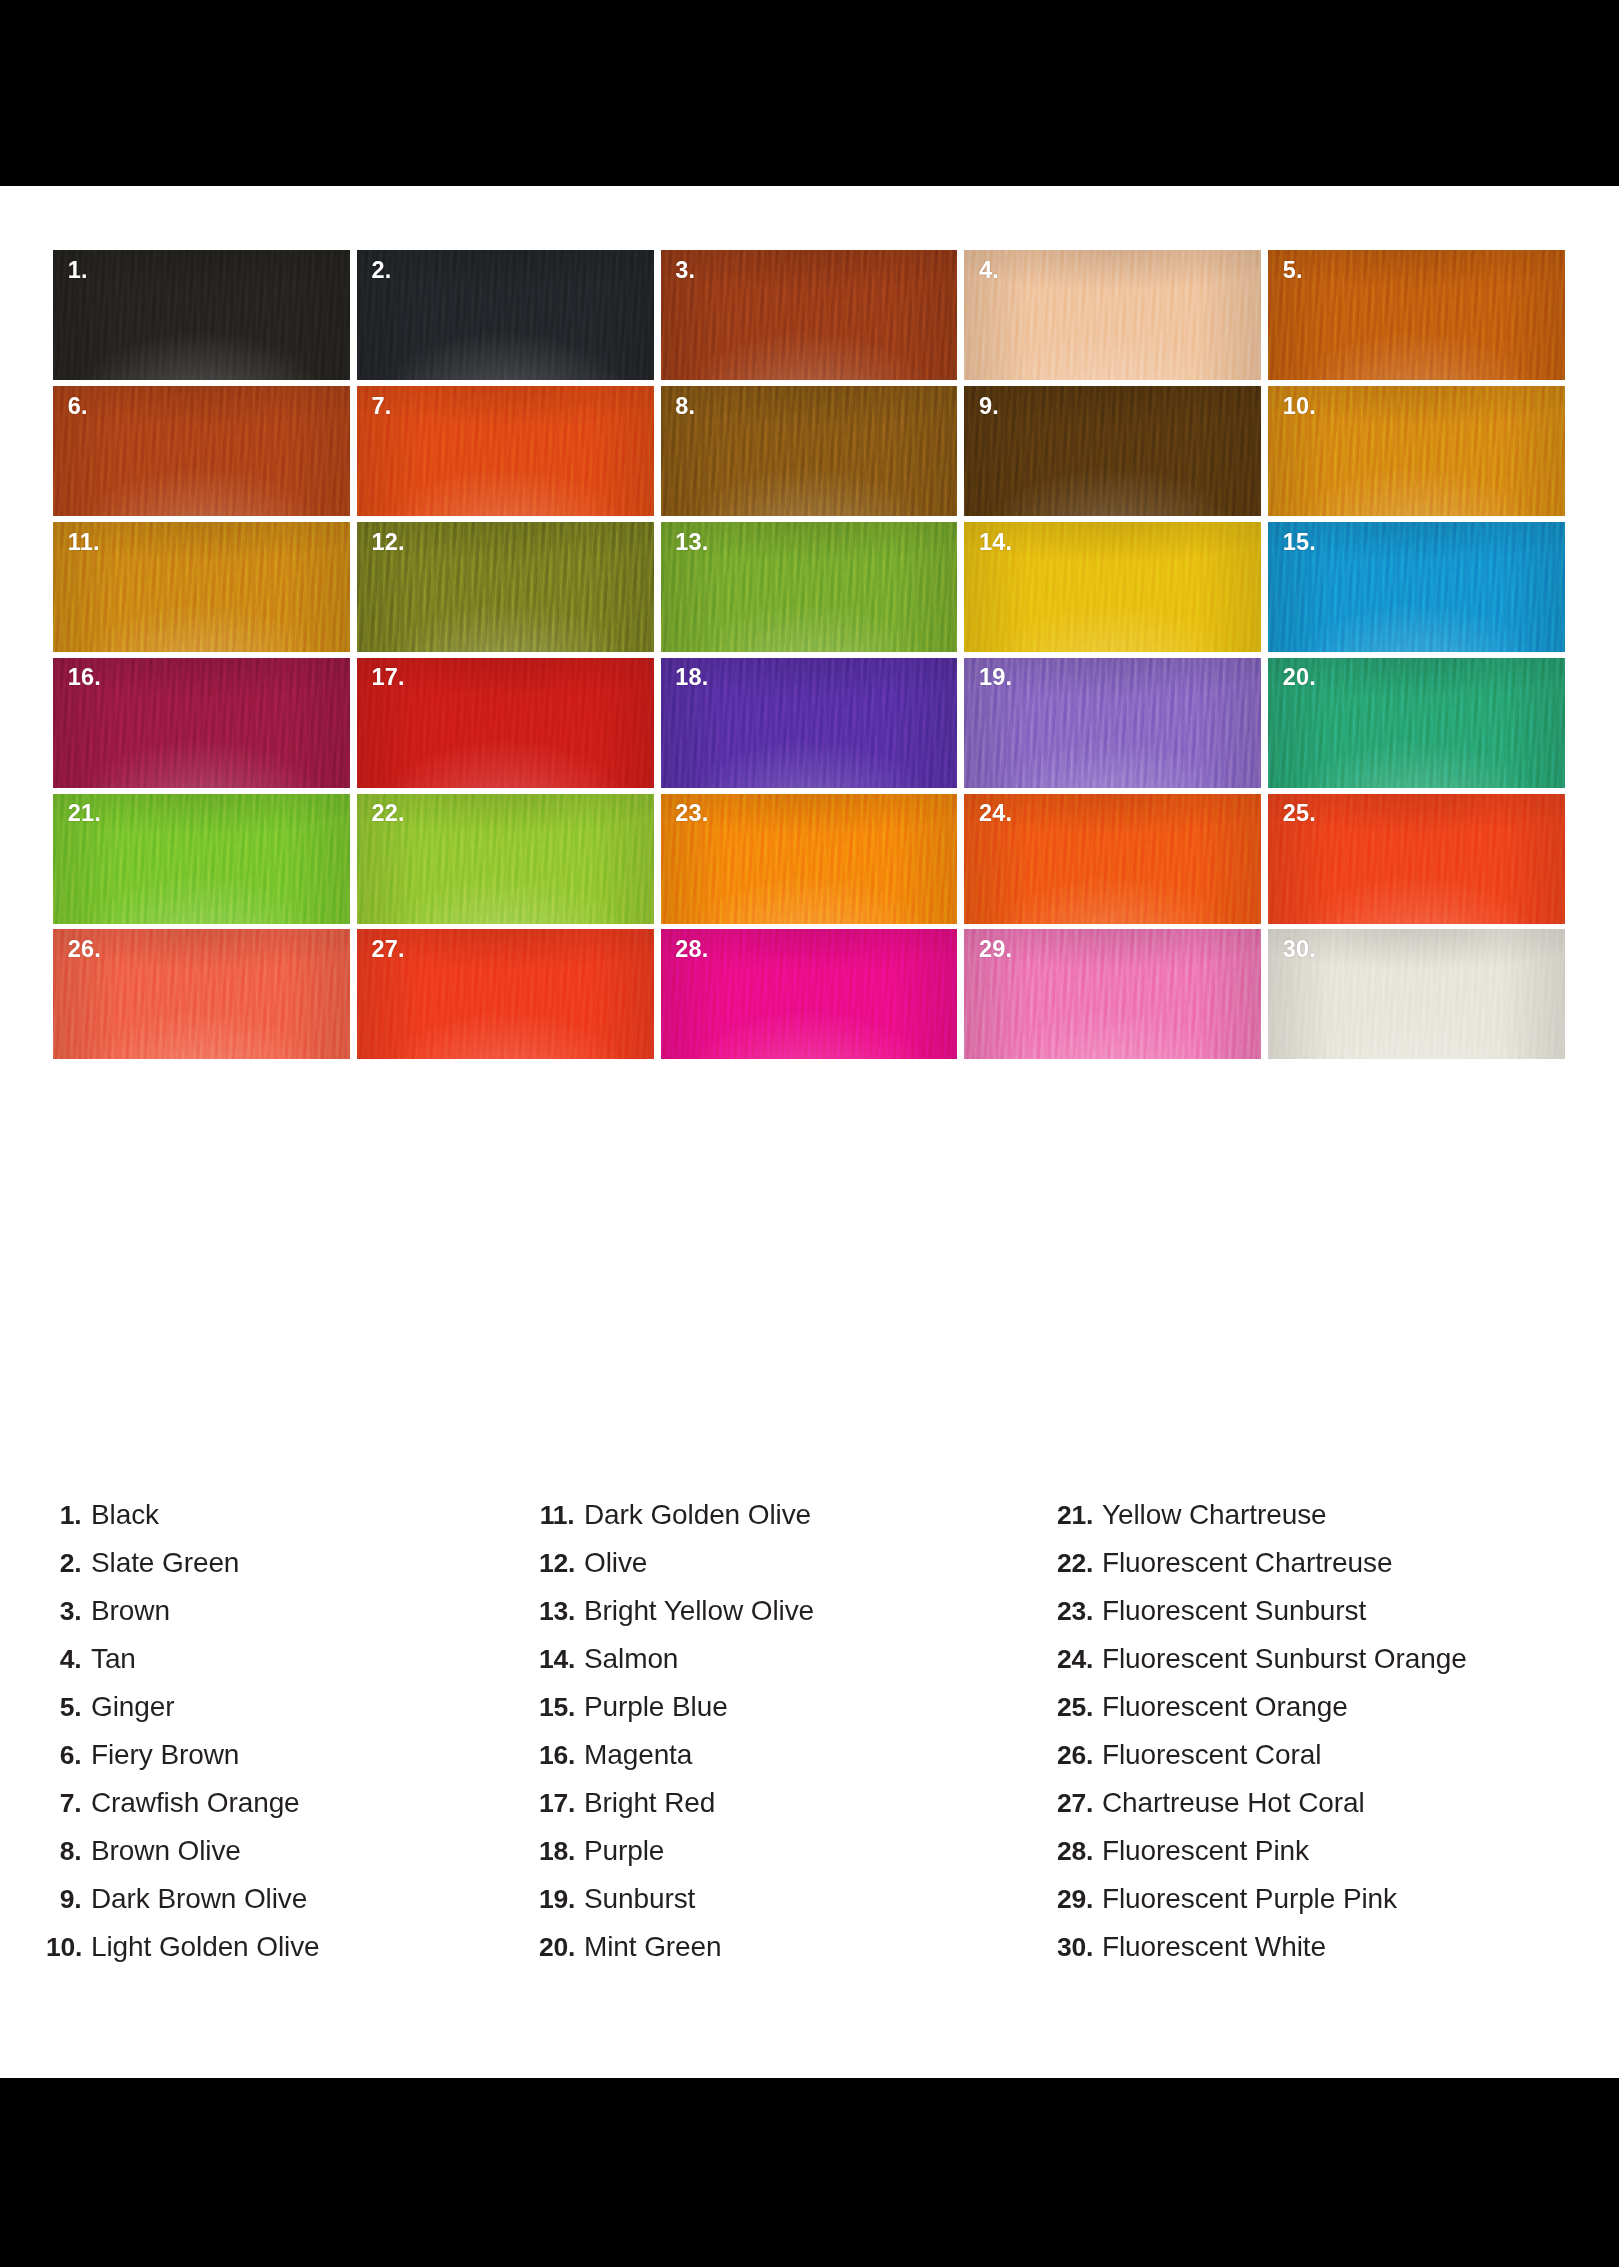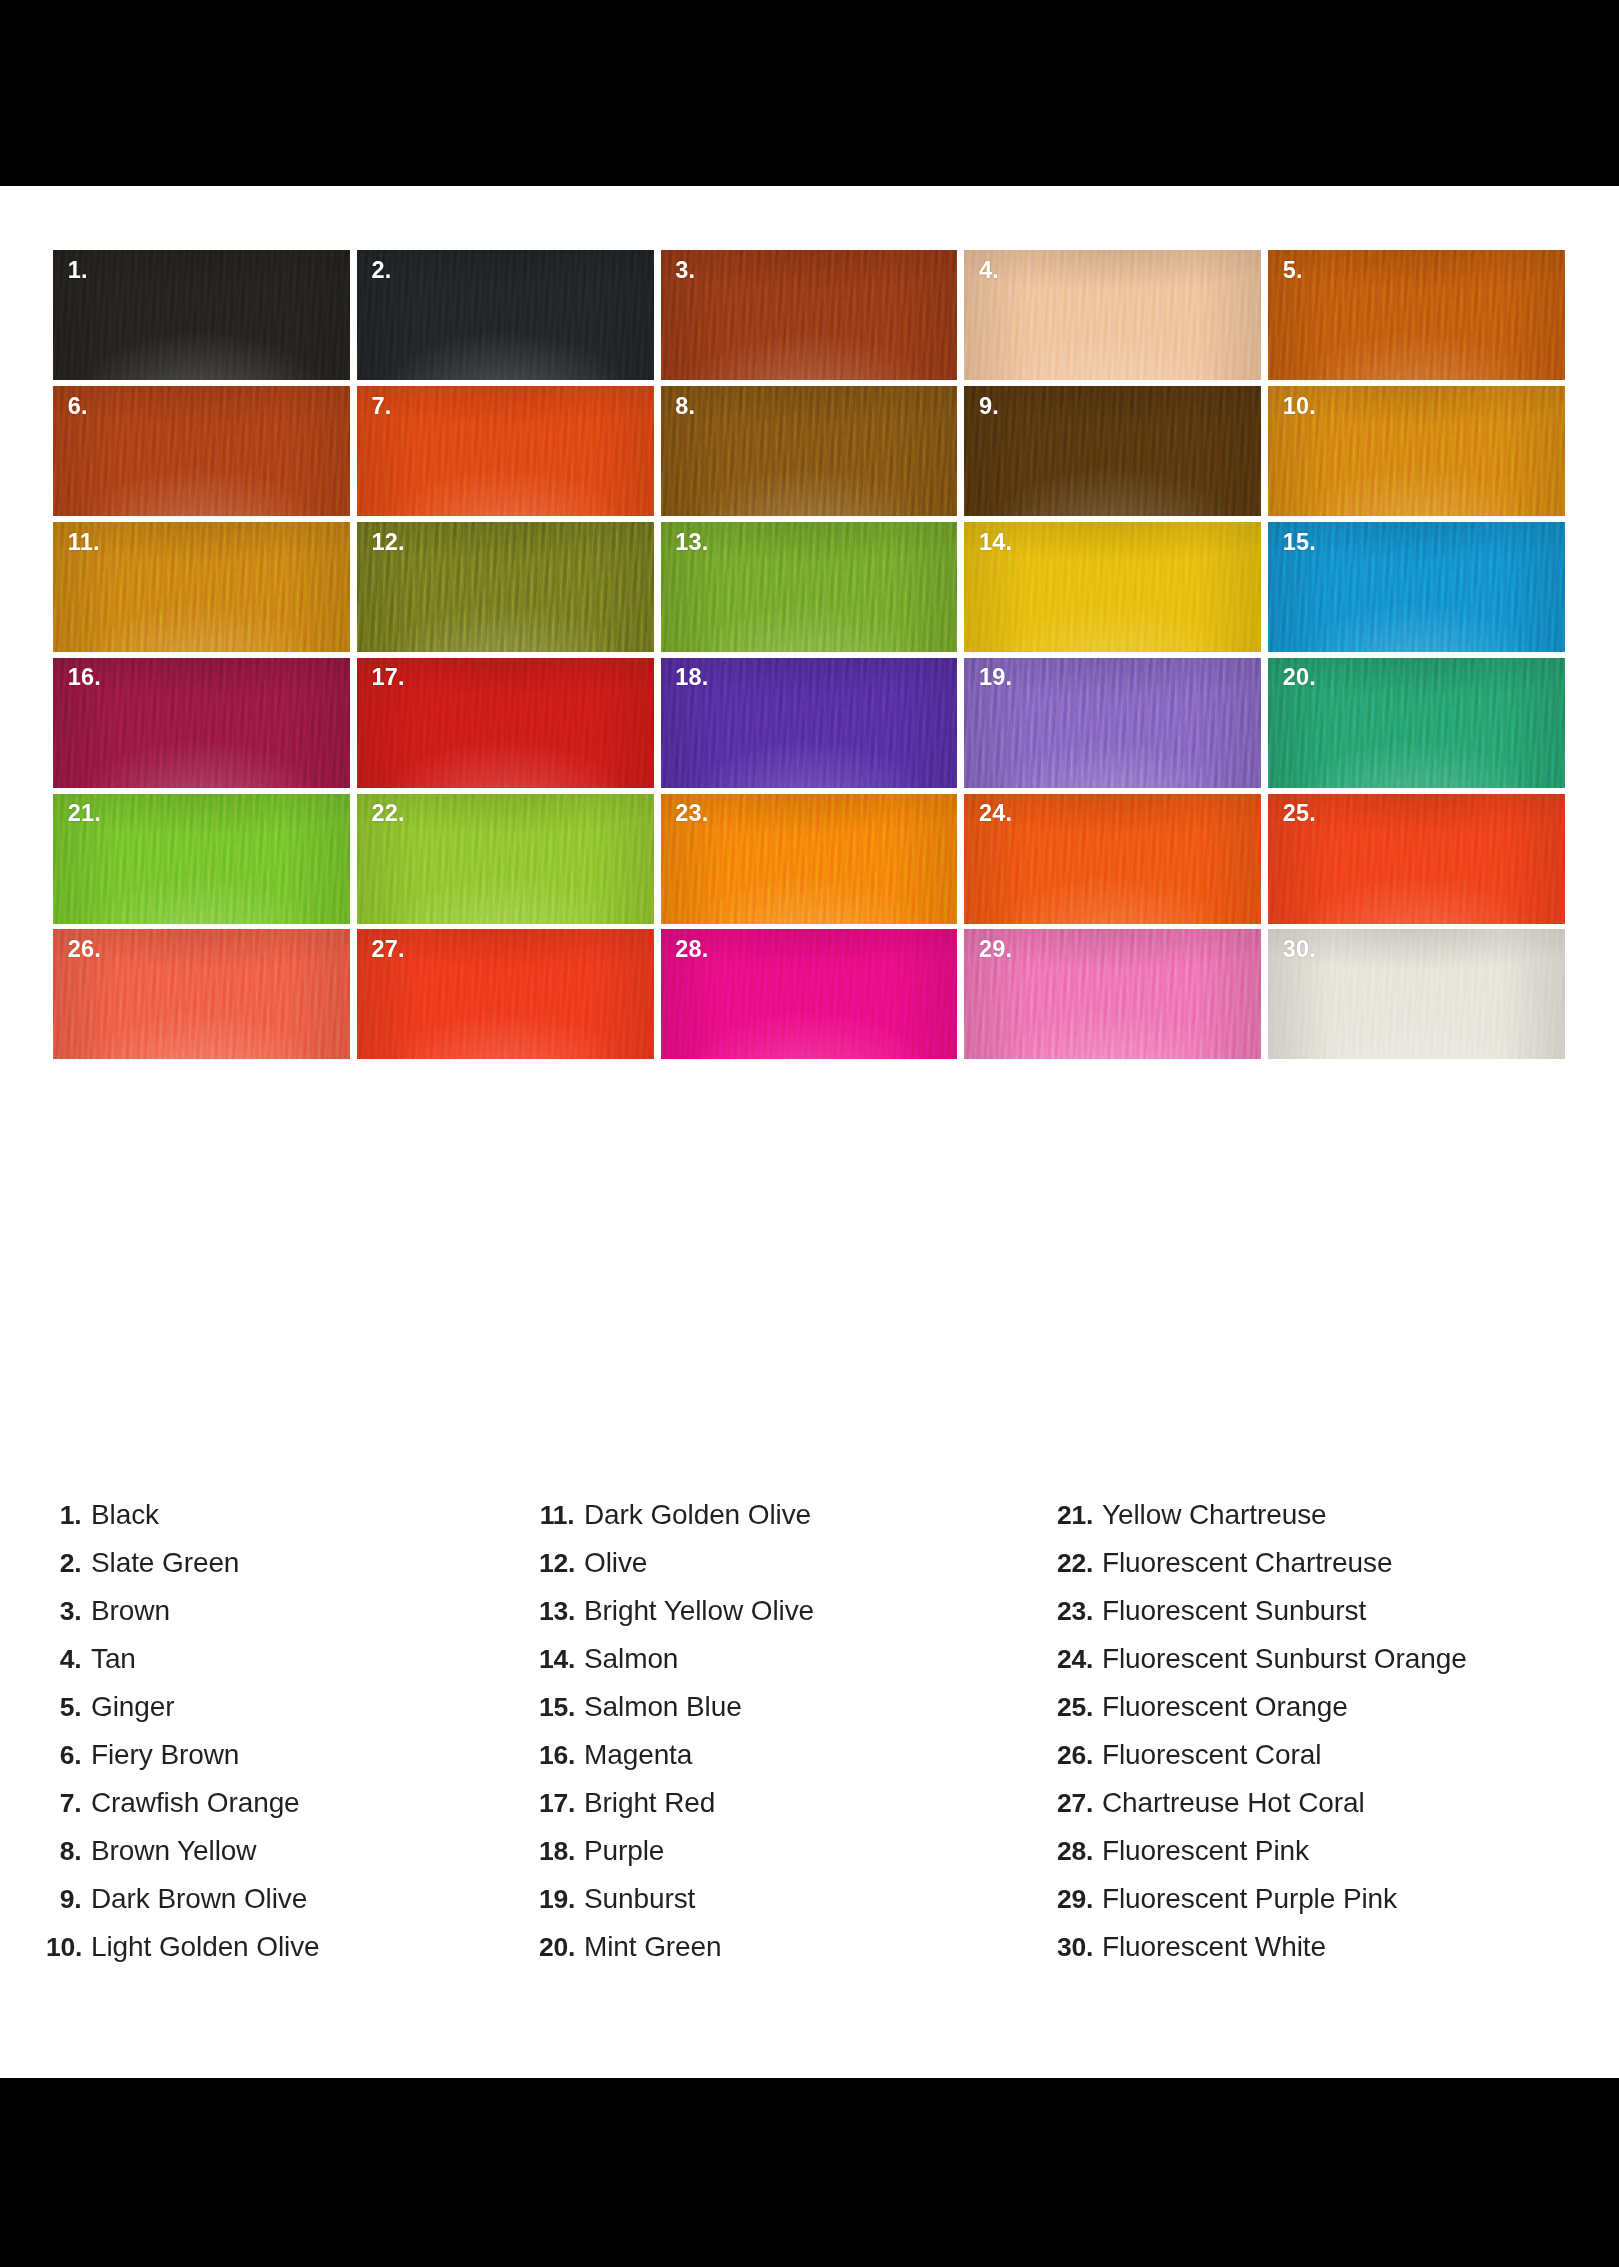--- a/index.html
+++ b/index.html
@@ -322,21 +322,21 @@
         <div class="legend-row">
           <span class="legend-num">6.</span>
           <span class="legend-name">Fiery Brown</span>
         </div>
         <div class="legend-row">
           <span class="legend-num">7.</span>
           <span class="legend-name">Crawfish Orange</span>
         </div>
         <div class="legend-row">
           <span class="legend-num">8.</span>
-          <span class="legend-name">Brown Yellow</span>
+          <span class="legend-name">Brown Olive</span>
         </div>
         <div class="legend-row">
           <span class="legend-num">9.</span>
           <span class="legend-name">Dark Brown Olive</span>
         </div>
         <div class="legend-row">
           <span class="legend-num">10.</span>
           <span class="legend-name">Light Golden Olive</span>
         </div>
       </div>
@@ -352,21 +352,21 @@
         <div class="legend-row">
           <span class="legend-num">13.</span>
           <span class="legend-name">Bright Yellow Olive</span>
         </div>
         <div class="legend-row">
           <span class="legend-num">14.</span>
           <span class="legend-name">Salmon</span>
         </div>
         <div class="legend-row">
           <span class="legend-num">15.</span>
-          <span class="legend-name">Salmon Blue</span>
+          <span class="legend-name">Purple Blue</span>
         </div>
         <div class="legend-row">
           <span class="legend-num">16.</span>
           <span class="legend-name">Magenta</span>
         </div>
         <div class="legend-row">
           <span class="legend-num">17.</span>
           <span class="legend-name">Bright Red</span>
         </div>
         <div class="legend-row">

